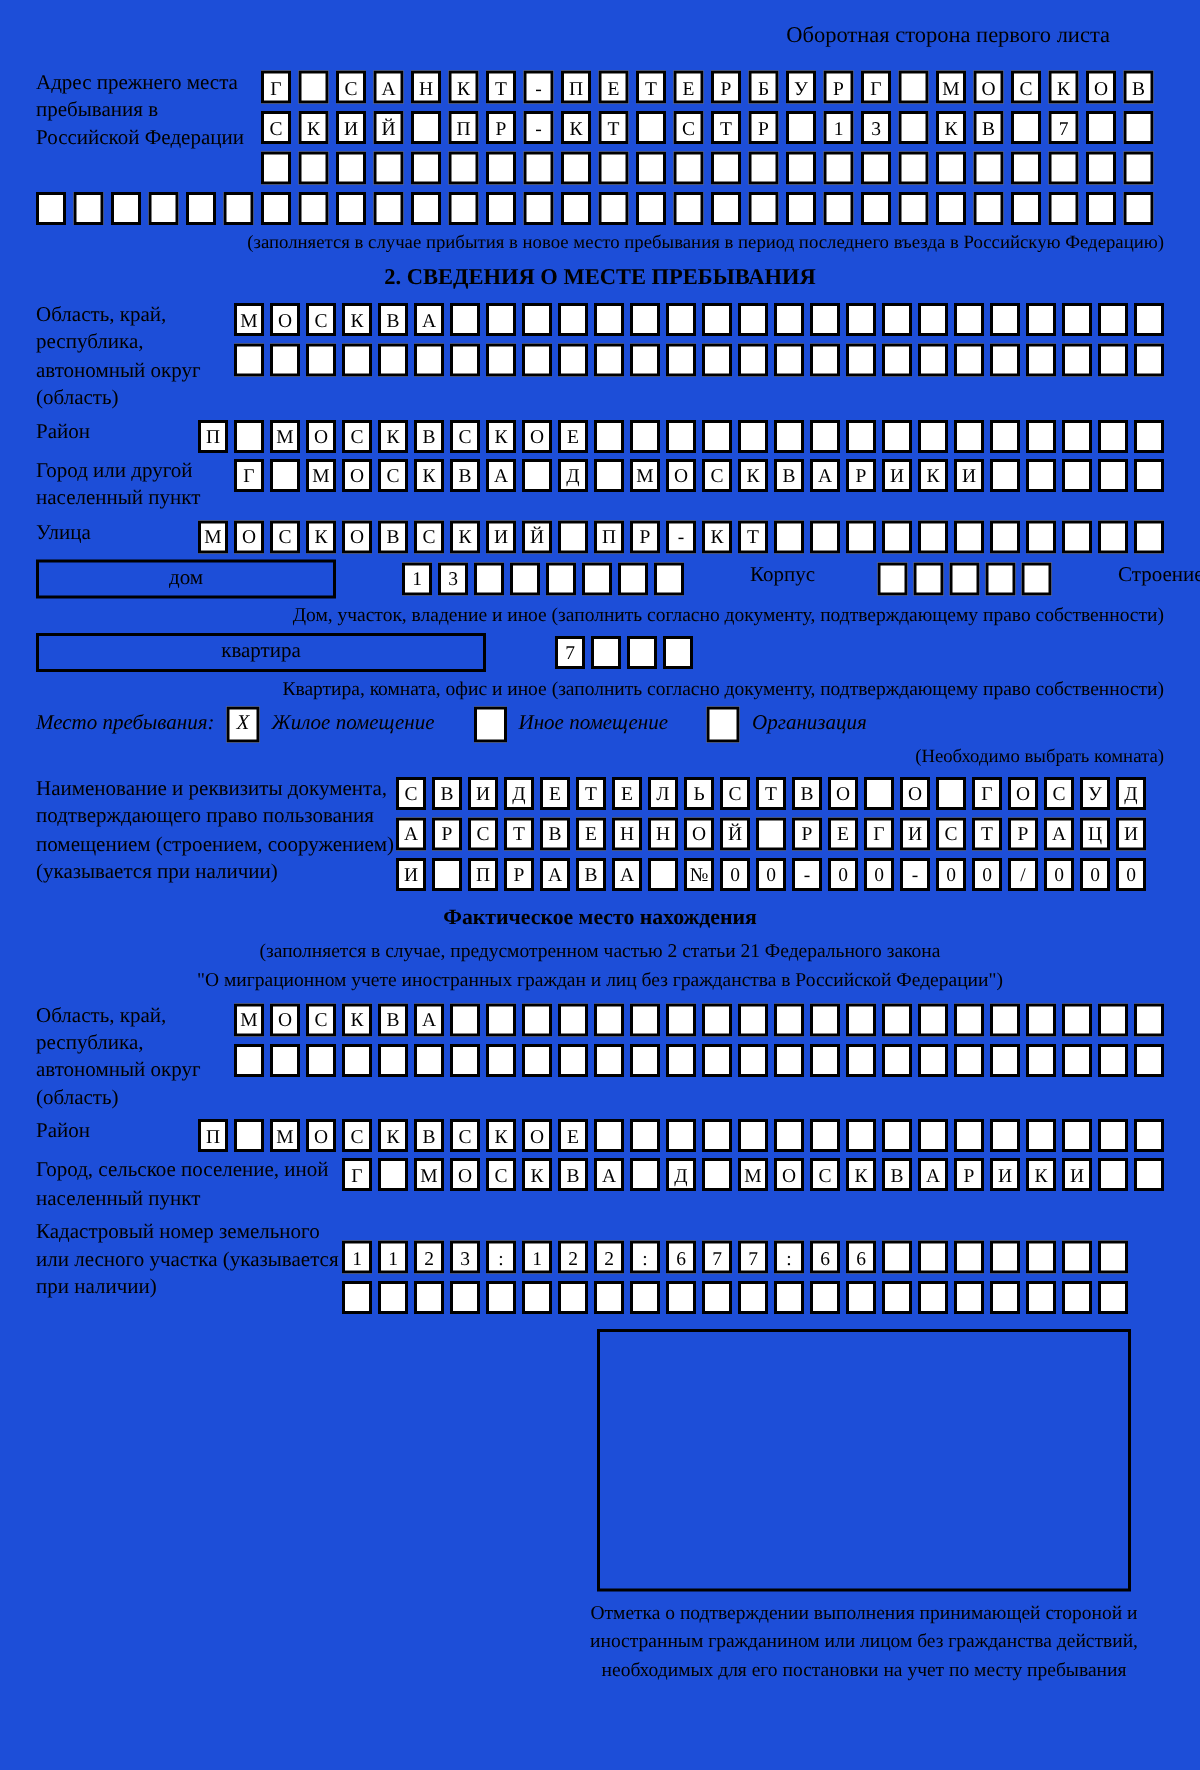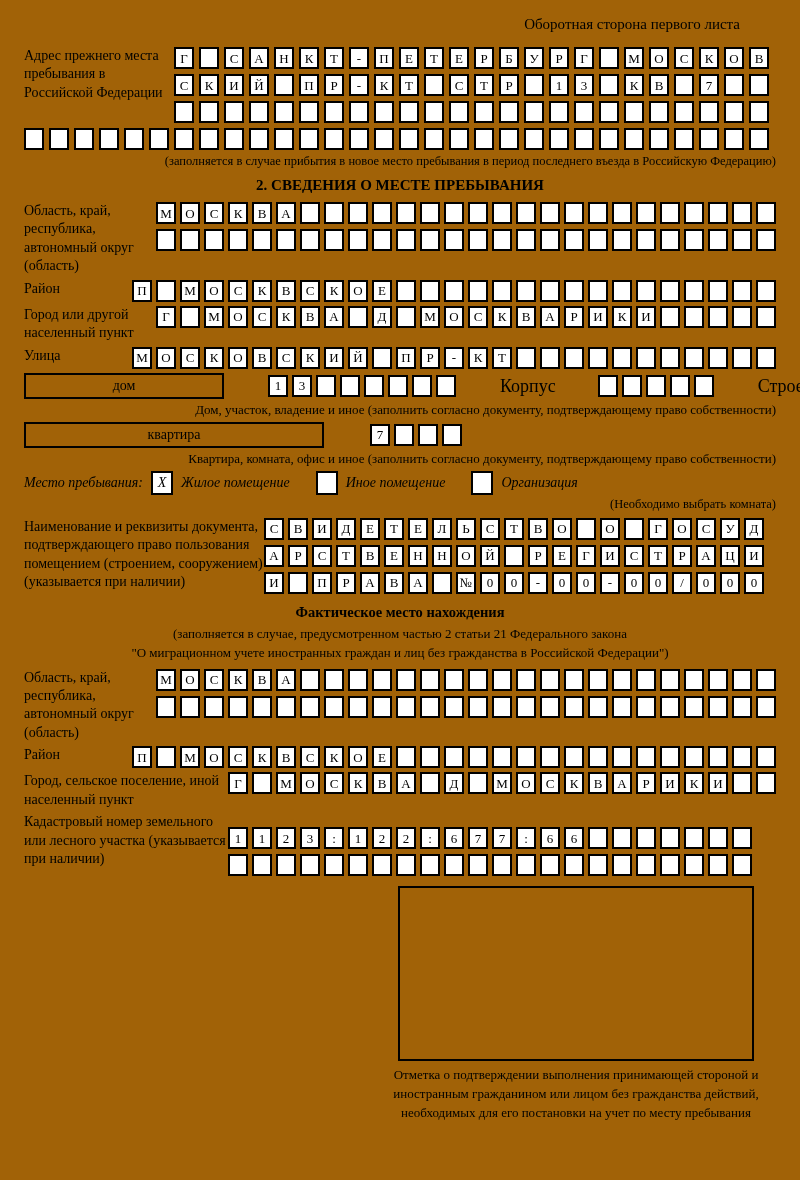--- a/index.html
+++ b/index.html
@@ -1,20 +1,20 @@
 <!DOCTYPE html>
 <html><head>
 <meta charset="utf-8">
 <style>
   * { box-sizing: border-box; }
   body { margin: 0; background: #fff; }
   .page {
     width: 800px; height: 1180px;
     padding: 12px 24px 0 24px;
-    background: #a16207; color: #000;
+    background: #1d4ed8; color: #000;
     font-family: "Liberation Serif", "DejaVu Serif", serif;
     overflow: hidden;
   }
   .hdr { text-align: right; font-size: 15px; margin: 4px 36px 14px 0; }
   .row { display: flex; align-items: flex-start; }
   .label { font-size: 14px; line-height: 1.32; flex: none; }
   .boxcol { display: flex; flex-direction: column; gap: 5px; }
   .boxgrid { display: flex; gap: 4px; flex: none; }
   .g5 { gap: 5px; }
   .cb {
@@ -29,21 +29,21 @@
   .h3 { font-size: 14.5px; font-weight: bold; text-align: center; margin: 10px 0 4px 0; }
   .cnote { font-size: 13px; text-align: center; line-height: 1.45; }
   .mb { margin-bottom: 6px; }
   .mb4 { margin-bottom: 4px; }
   .widebox {
     border: 2px solid #000; height: 26px; display: inline-flex;
     align-items: center; justify-content: center; font-size: 14px; flex: none;
   }
   .dom-wide { width: 200px; }
   .kv-wide { width: 300px; }
-  .inline-label { font-size: 18px; margin: 3px 6px 1px 8px; flex: none; }
+  .inline-label { font-size: 14px; margin: 3px 6px 1px 8px; flex: none; }
   .dom-row, .kv-row { align-items: flex-start; margin-bottom: 2px; gap: 36px; }
   .dom-row .boxgrid, .kv-row .boxgrid { margin-top: 2px; }
   .chk {
     display: inline-flex; align-items: center; justify-content: center;
     width: 22px; height: 24px; border: 2px solid #000;
     font-size: 14px; flex: none; background: #fff;
   }
   .stay-row { align-items: center; margin-top: 4px; font-style: italic; }
   .stay-row .label { margin-right: 8px; }
   .opt { font-size: 14px; margin: 0 26px 0 8px; }

